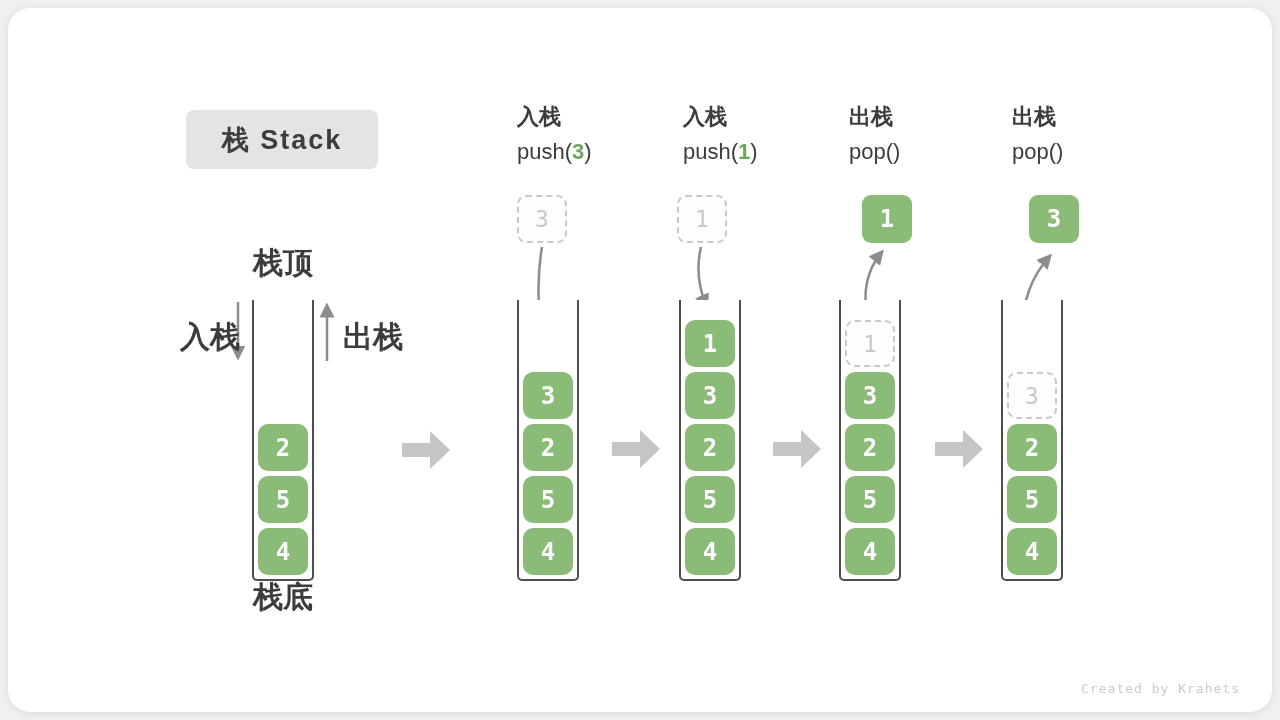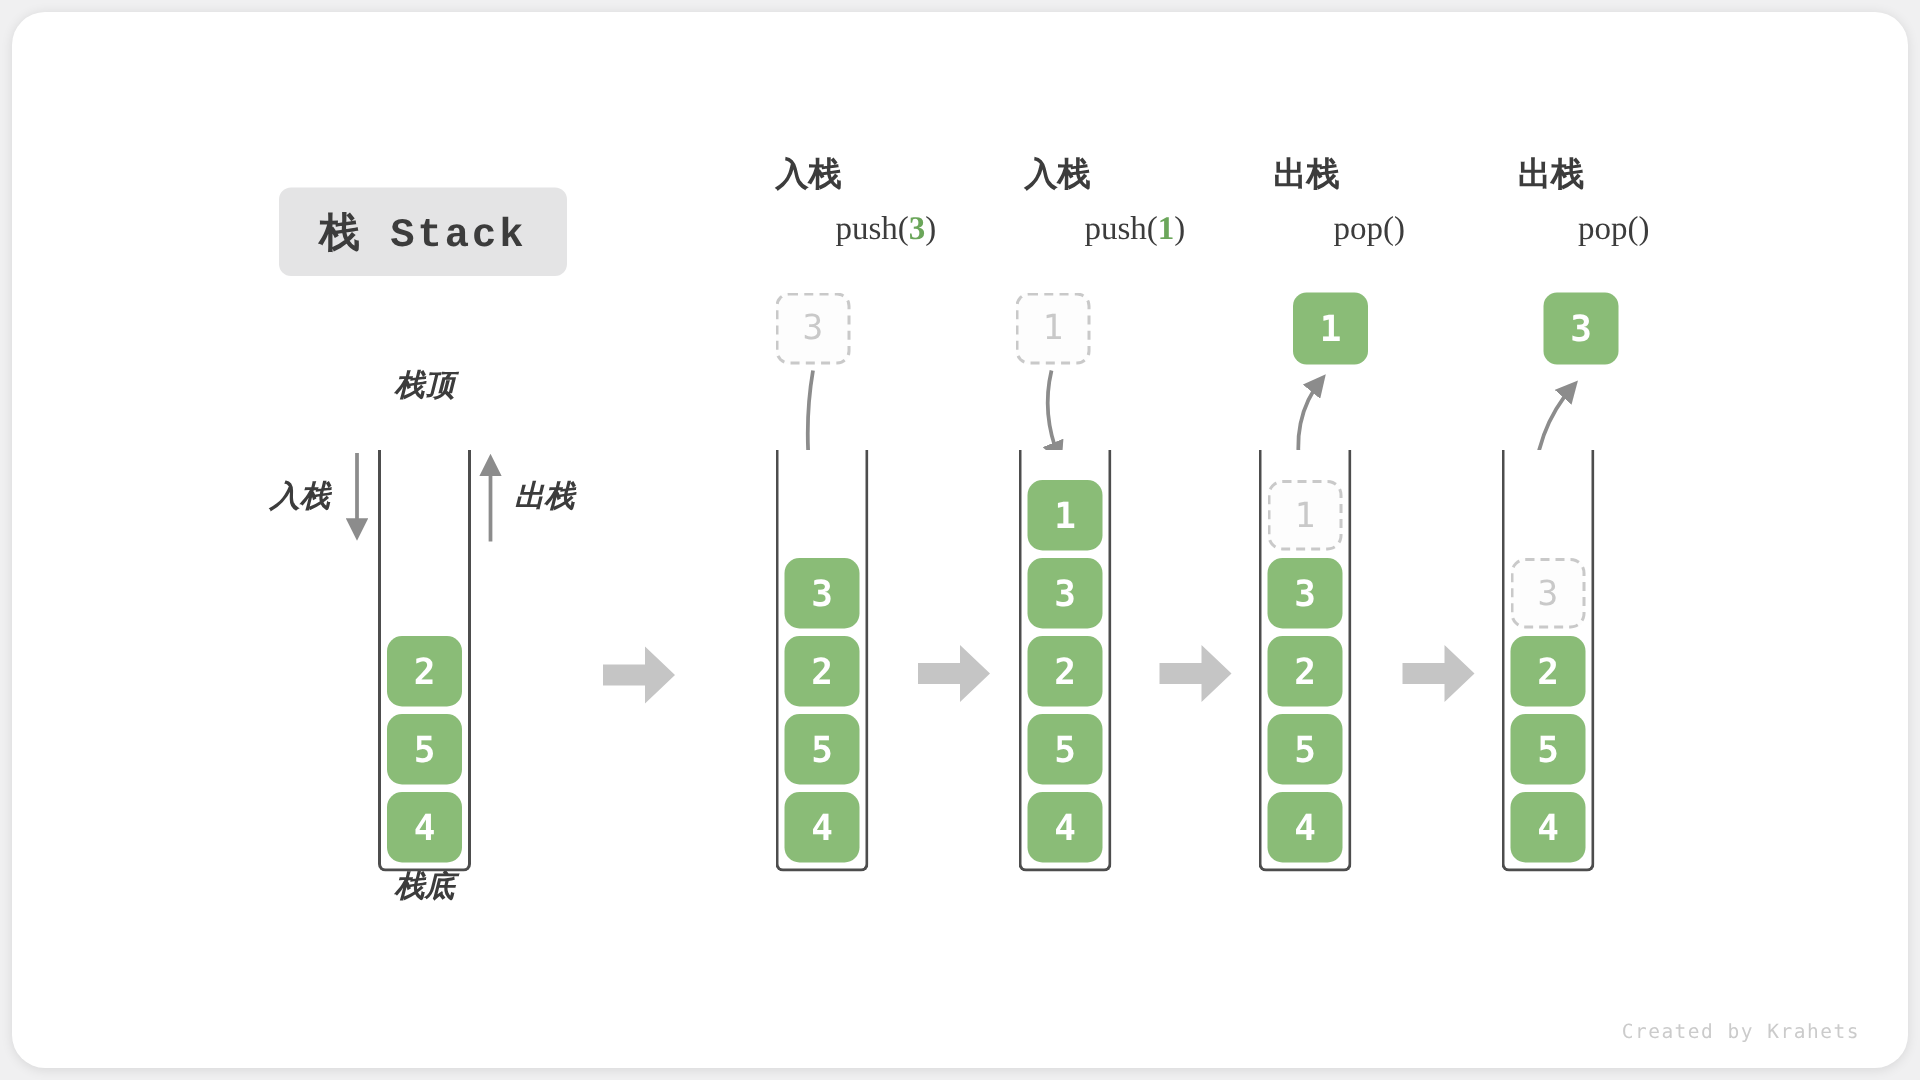--- a/index.html
+++ b/index.html
@@ -15,32 +15,31 @@
     box-shadow:0 1px 8px rgba(0,0,0,0.10);
   }
   .overlay { position:absolute; left:0; top:0; width:1280px; height:720px; pointer-events:none; }
   .arrow { stroke:var(--arrow-gray,#8c8c8c); stroke-width:2.5; fill:none; marker-end:url(#ah); }
   .blockarrow { fill:var(--block-arrow-gray,#c5c5c5); }
 
   .title-box {
     position:absolute; left:186px; top:110px; width:192px; height:59px;
     background:var(--title-bg,#e4e4e5); border-radius:8px;
     display:flex; align-items:center; justify-content:center;
-    font-family:Liberation Mono, monospace;
+    font-family:Liberation Sans, sans-serif;
     font-size:27px; font-weight:bold; letter-spacing:2px;
     color:var(--text-dark,#3c3c3c);
-    margin-top:15px;
   }
 
   .op { position:absolute; top:106px; color:var(--text-dark,#3c3c3c); }
   .op-cn { font-size:22px; font-weight:bold; line-height:1; margin-bottom:13px; }
-  .op-code { font-family:Liberation Serif, serif; font-size:22px; line-height:1; color:var(--text-dark,#3c3c3c);margin-left:40px; }
+  .op-code { font-family:Liberation Sans, sans-serif; font-size:22px; line-height:1; color:var(--text-dark,#3c3c3c); }
   .op-code .arg { color:var(--arg-green,#6ba65a); font-weight:bold; }
 
-  .side-label { position:absolute; font-size:20px; font-weight:bold; color:var(--text-dark,#3c3c3c);font-style:italic; }
+  .side-label { position:absolute; font-size:30px; font-weight:bold; color:var(--text-dark,#3c3c3c); }
   .centered { width:62px; text-align:center; }
 
   .stack {
     position:absolute; top:300px; width:62px; height:281px;
     border-left:2px solid var(--wall-gray,#4d4d4d);
     border-right:2px solid var(--wall-gray,#4d4d4d);
     border-bottom:2px solid var(--wall-gray,#4d4d4d);
     border-radius:0 0 5px 5px; background:#ffffff;
   }
   .cell {

